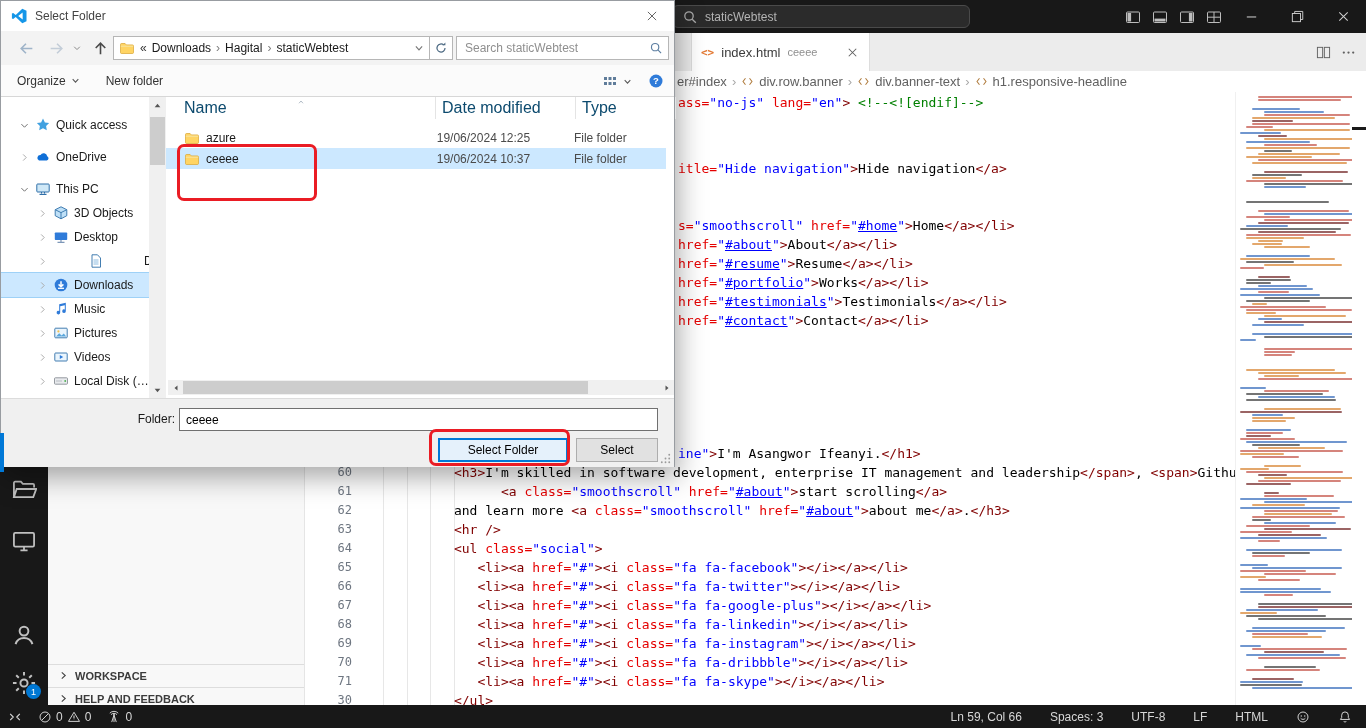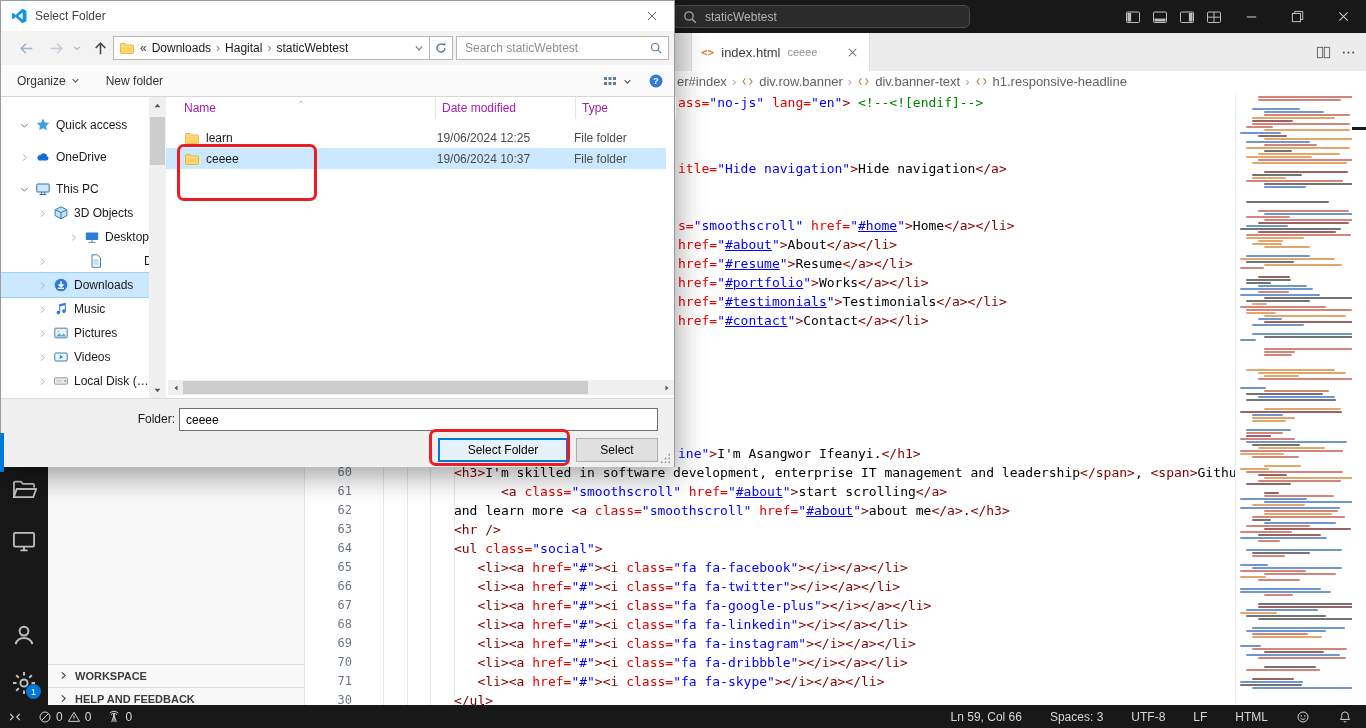--- a/index.html
+++ b/index.html
@@ -78,21 +78,21 @@
   .dtree{position:absolute;left:0;top:96px;width:148px;height:301px;overflow:hidden}
   .titem{position:absolute;left:0;width:148px;height:24px;display:flex;align-items:center;gap:5px;padding-left:18px;font-size:12px;color:#1a1a1a;white-space:nowrap}
   .titem.child{padding-left:36px}
   .titem.sel{background:#cce8ff;outline:1px solid #9ed1f7}
   .t-label{overflow:hidden;text-overflow:ellipsis}
   .vscroll{position:absolute;left:148px;top:96px;width:17px;height:301px;background:#f0f0f0}
   .vscroll .arr{position:absolute;left:0;width:17px;height:16px;display:flex;align-items:center;justify-content:center}
   .vscroll .arr .icw{width:9px;height:9px}
   .vthumb{position:absolute;left:1px;top:20px;width:15px;height:48px;background:#cdcdcd}
   .flist{position:absolute;left:165px;top:96px;width:510px;height:301px}
-  .fhead{position:absolute;left:0;top:0;height:22px;display:flex;color:#a21caf;font-size:12px}
+  .fhead{position:absolute;left:0;top:0;height:22px;display:flex;color:#0c4a6e;font-size:16px}
   .hcell{display:flex;align-items:center;border-right:1px solid #e4e4e4;padding-left:18px}
   .hcell.c1,.hcell.c2{padding-left:6px}
   .sortcaret{position:absolute;left:130px;top:1px;width:10px;height:8px}
   .frow{position:absolute;left:0;width:500px;height:21px;display:flex;align-items:center;font-size:12px;color:#1a1a1a}
   .frow.sel{background:#cce8ff}
   .fcell{display:flex;align-items:center;gap:6px;padding-left:18px;overflow:hidden;white-space:nowrap}
   .fcell.c1,.fcell.c2{padding-left:6px;color:#4a4a4a}
   .hscroll{position:absolute;left:2px;top:283px;width:506px;height:15px;background:#f0f0f0}
   .hscroll .arr{position:absolute;top:0;width:15px;height:15px;display:flex;align-items:center;justify-content:center}
   .hscroll .arr .icw{width:8px;height:8px}
@@ -681,21 +681,21 @@
             </svg>
           </span>
           <span class="icw i16">
             <svg viewBox="0 0 16 16">
               <path d="M8 1.8 13.8 4.7v6L8 13.8 2.2 10.7v-6z" fill="#bfe0f7" stroke="#2f6fa8" stroke-width=".9"></path>
               <path d="M2.4 4.8 8 7.6l5.6-2.8M8 7.6v6" fill="none" stroke="#2f6fa8" stroke-width=".9"></path>
             </svg>
           </span>
           <span class="t-label">3D Objects</span>
         </div>
-        <div class="titem child" style="top: 128px; justify-content: flex-end;">
+        <div class="titem child" style="top: 128px;">
           <span class="icw chev">
             <svg viewBox="0 0 16 16">
               <path d="M6 3.5 10.5 8 6 12.5" fill="none" stroke="#a9a9a9" stroke-width="1.4"></path>
             </svg>
           </span>
           <span class="icw i16">
             <svg viewBox="0 0 16 16">
               <rect x="1.8" y="3.4" width="12.4" height="7.6" rx=".8" fill="#2f7bd9"></rect>
               <path d="M4.5 13.4h7M8 11v2.4" stroke="#7d97b8" stroke-width="1.2"></path>
             </svg>
@@ -827,21 +827,21 @@
         </span>
       <div id="frows">
           <div class="frow" style="top: 30px;">
             <div class="fcell c0" style="width: 270px;">
               <span class="icw i16">
                 <svg viewBox="0 0 16 16">
                   <path d="M1.5 4.5c0-.6.4-1 1-1h3.6l1.3 1.4h6.1c.6 0 1 .4 1 1v6.6c0 .6-.4 1-1 1h-11c-.6 0-1-.4-1-1z" fill="#ffd463" stroke="#d8a532" stroke-width=".7"></path>
                   <path d="M1.8 6.2h12.4" stroke="#f6e6ad" stroke-width=".9"></path>
                 </svg>
               </span>
-              <span class="fname">learn</span>
+              <span class="fname">azure</span>
             </div>
             <div class="fcell c1" style="width: 140px;">19/06/2024 12:25</div>
             <div class="fcell c2" style="width: 100px;">File folder</div>
           </div>
           <div class="frow sel" style="top: 51px;">
             <div class="fcell c0" style="width: 270px;">
               <span class="icw i16">
                 <svg viewBox="0 0 16 16">
                   <path d="M1.5 4.5c0-.6.4-1 1-1h3.6l1.3 1.4h6.1c.6 0 1 .4 1 1v6.6c0 .6-.4 1-1 1h-11c-.6 0-1-.4-1-1z" fill="#ffd463" stroke="#d8a532" stroke-width=".7"></path>
                   <path d="M1.8 6.2h12.4" stroke="#f6e6ad" stroke-width=".9"></path>

